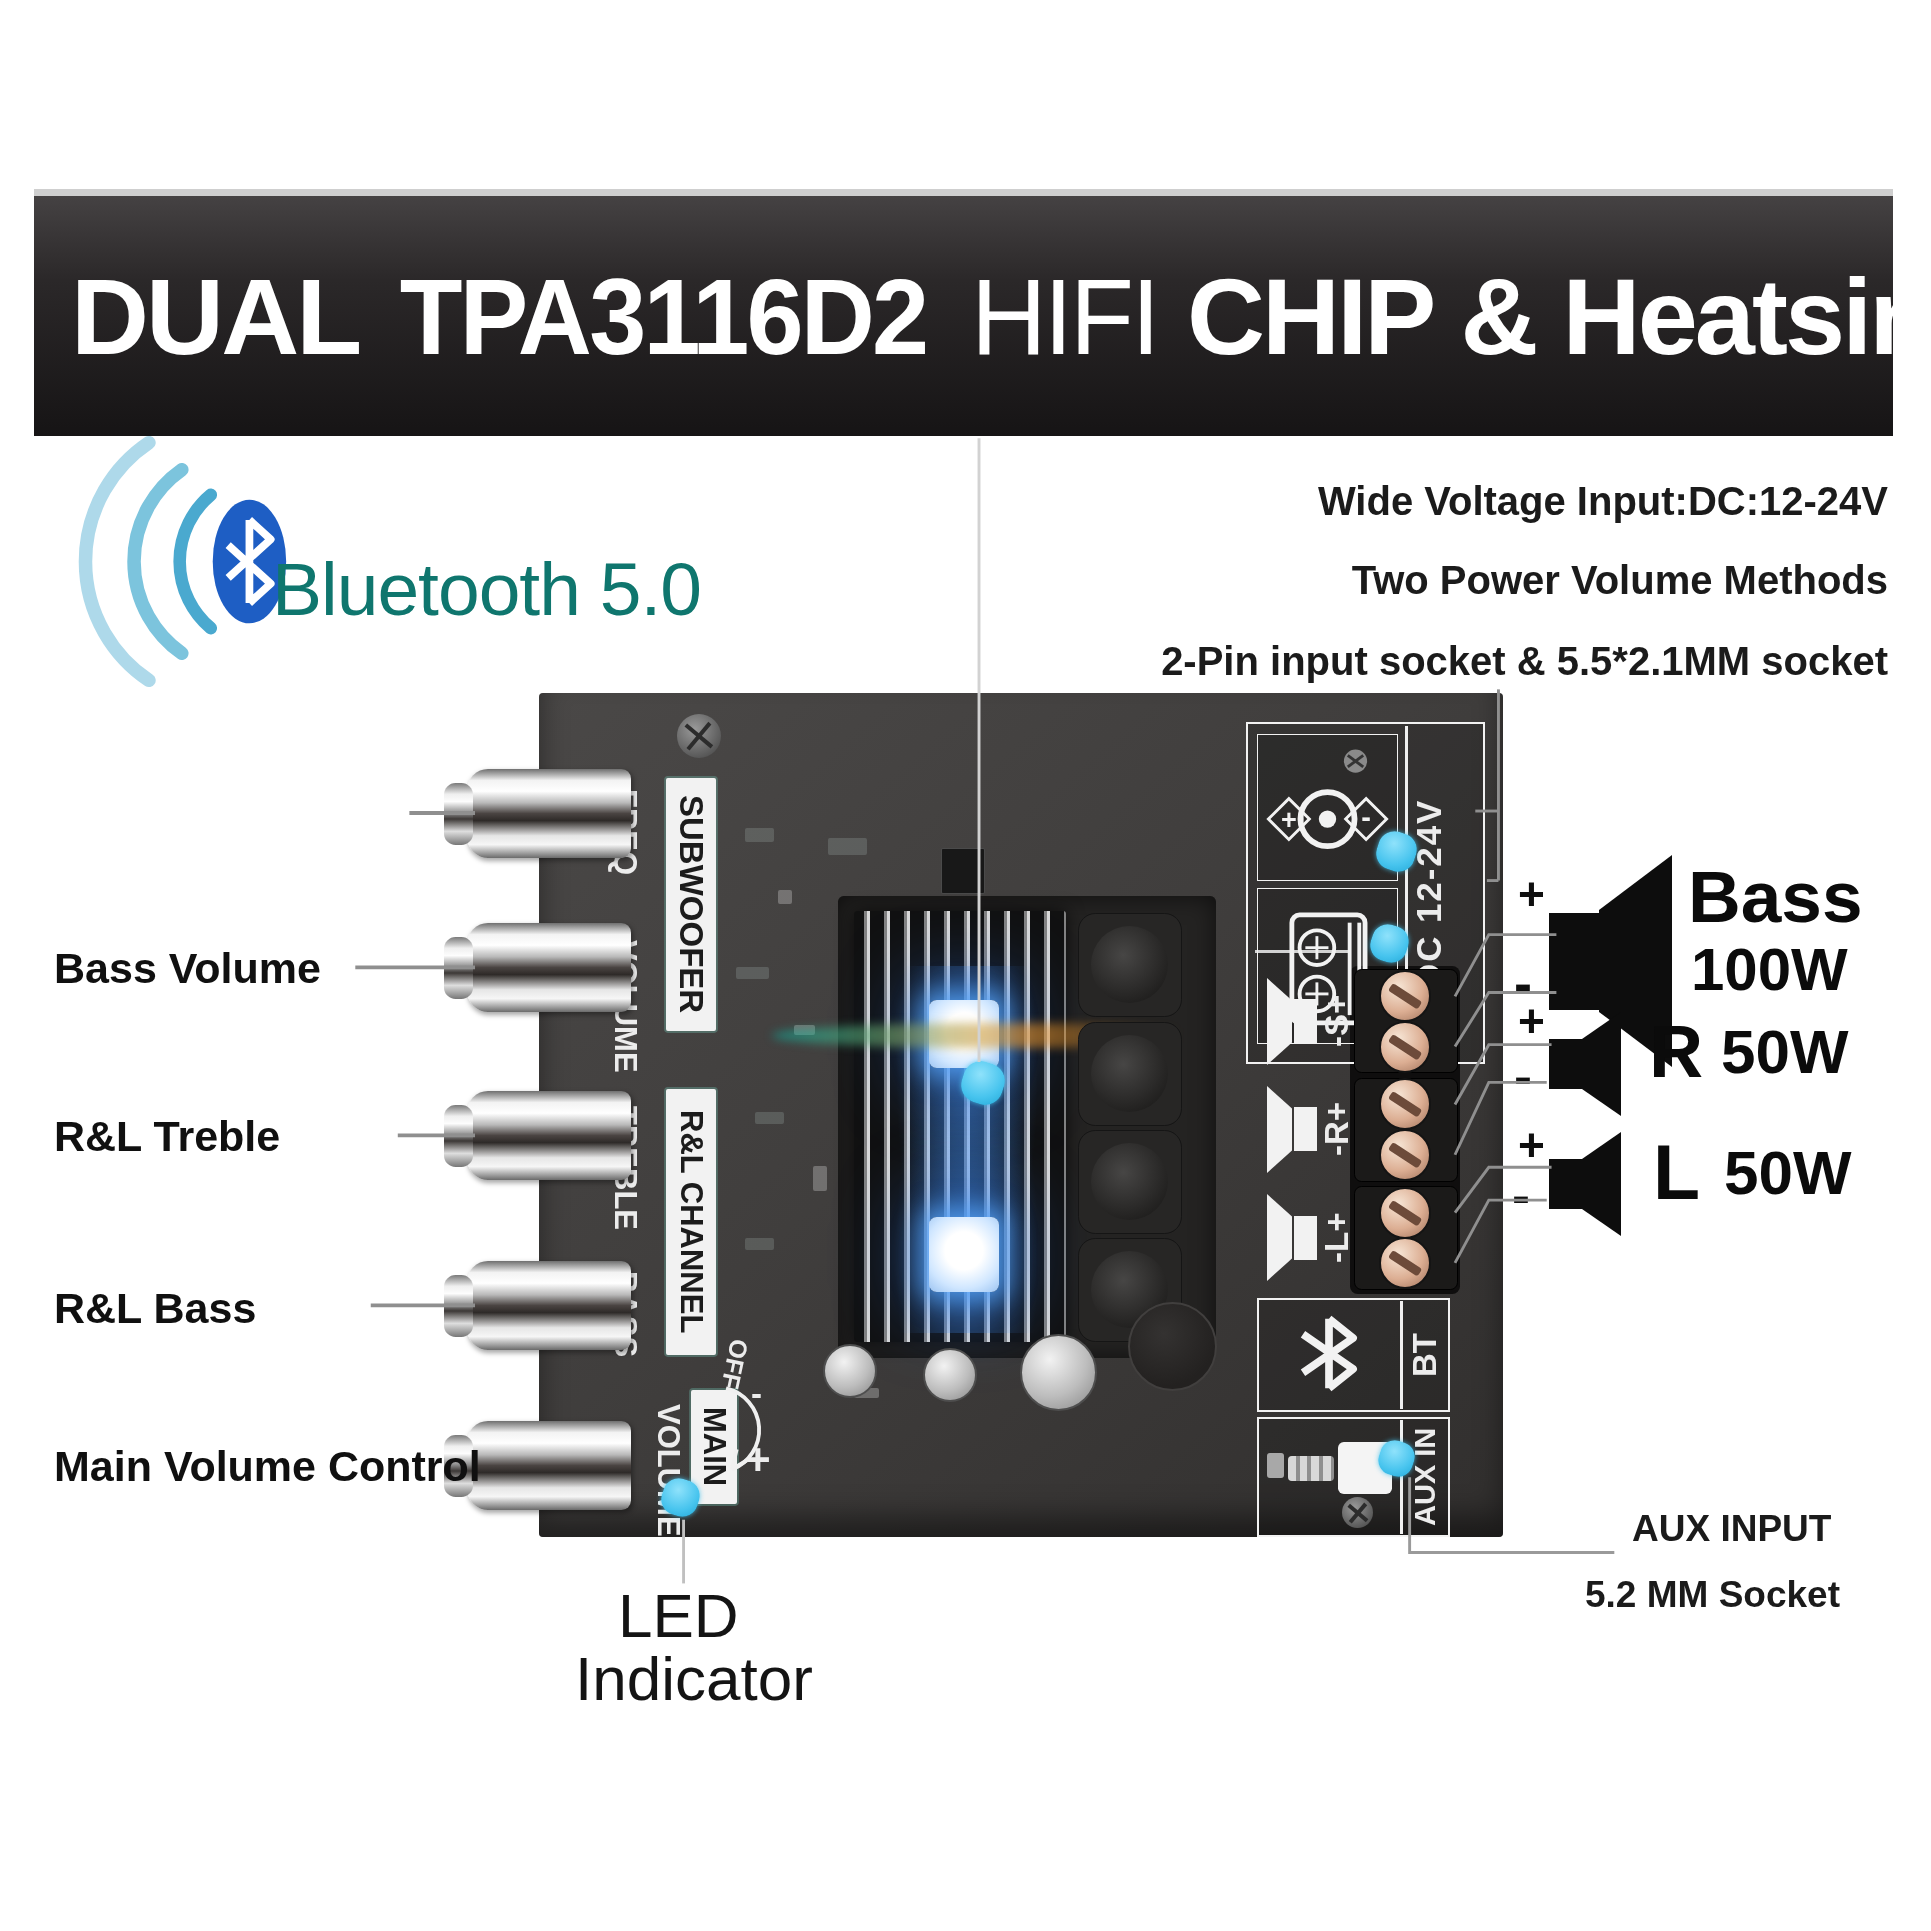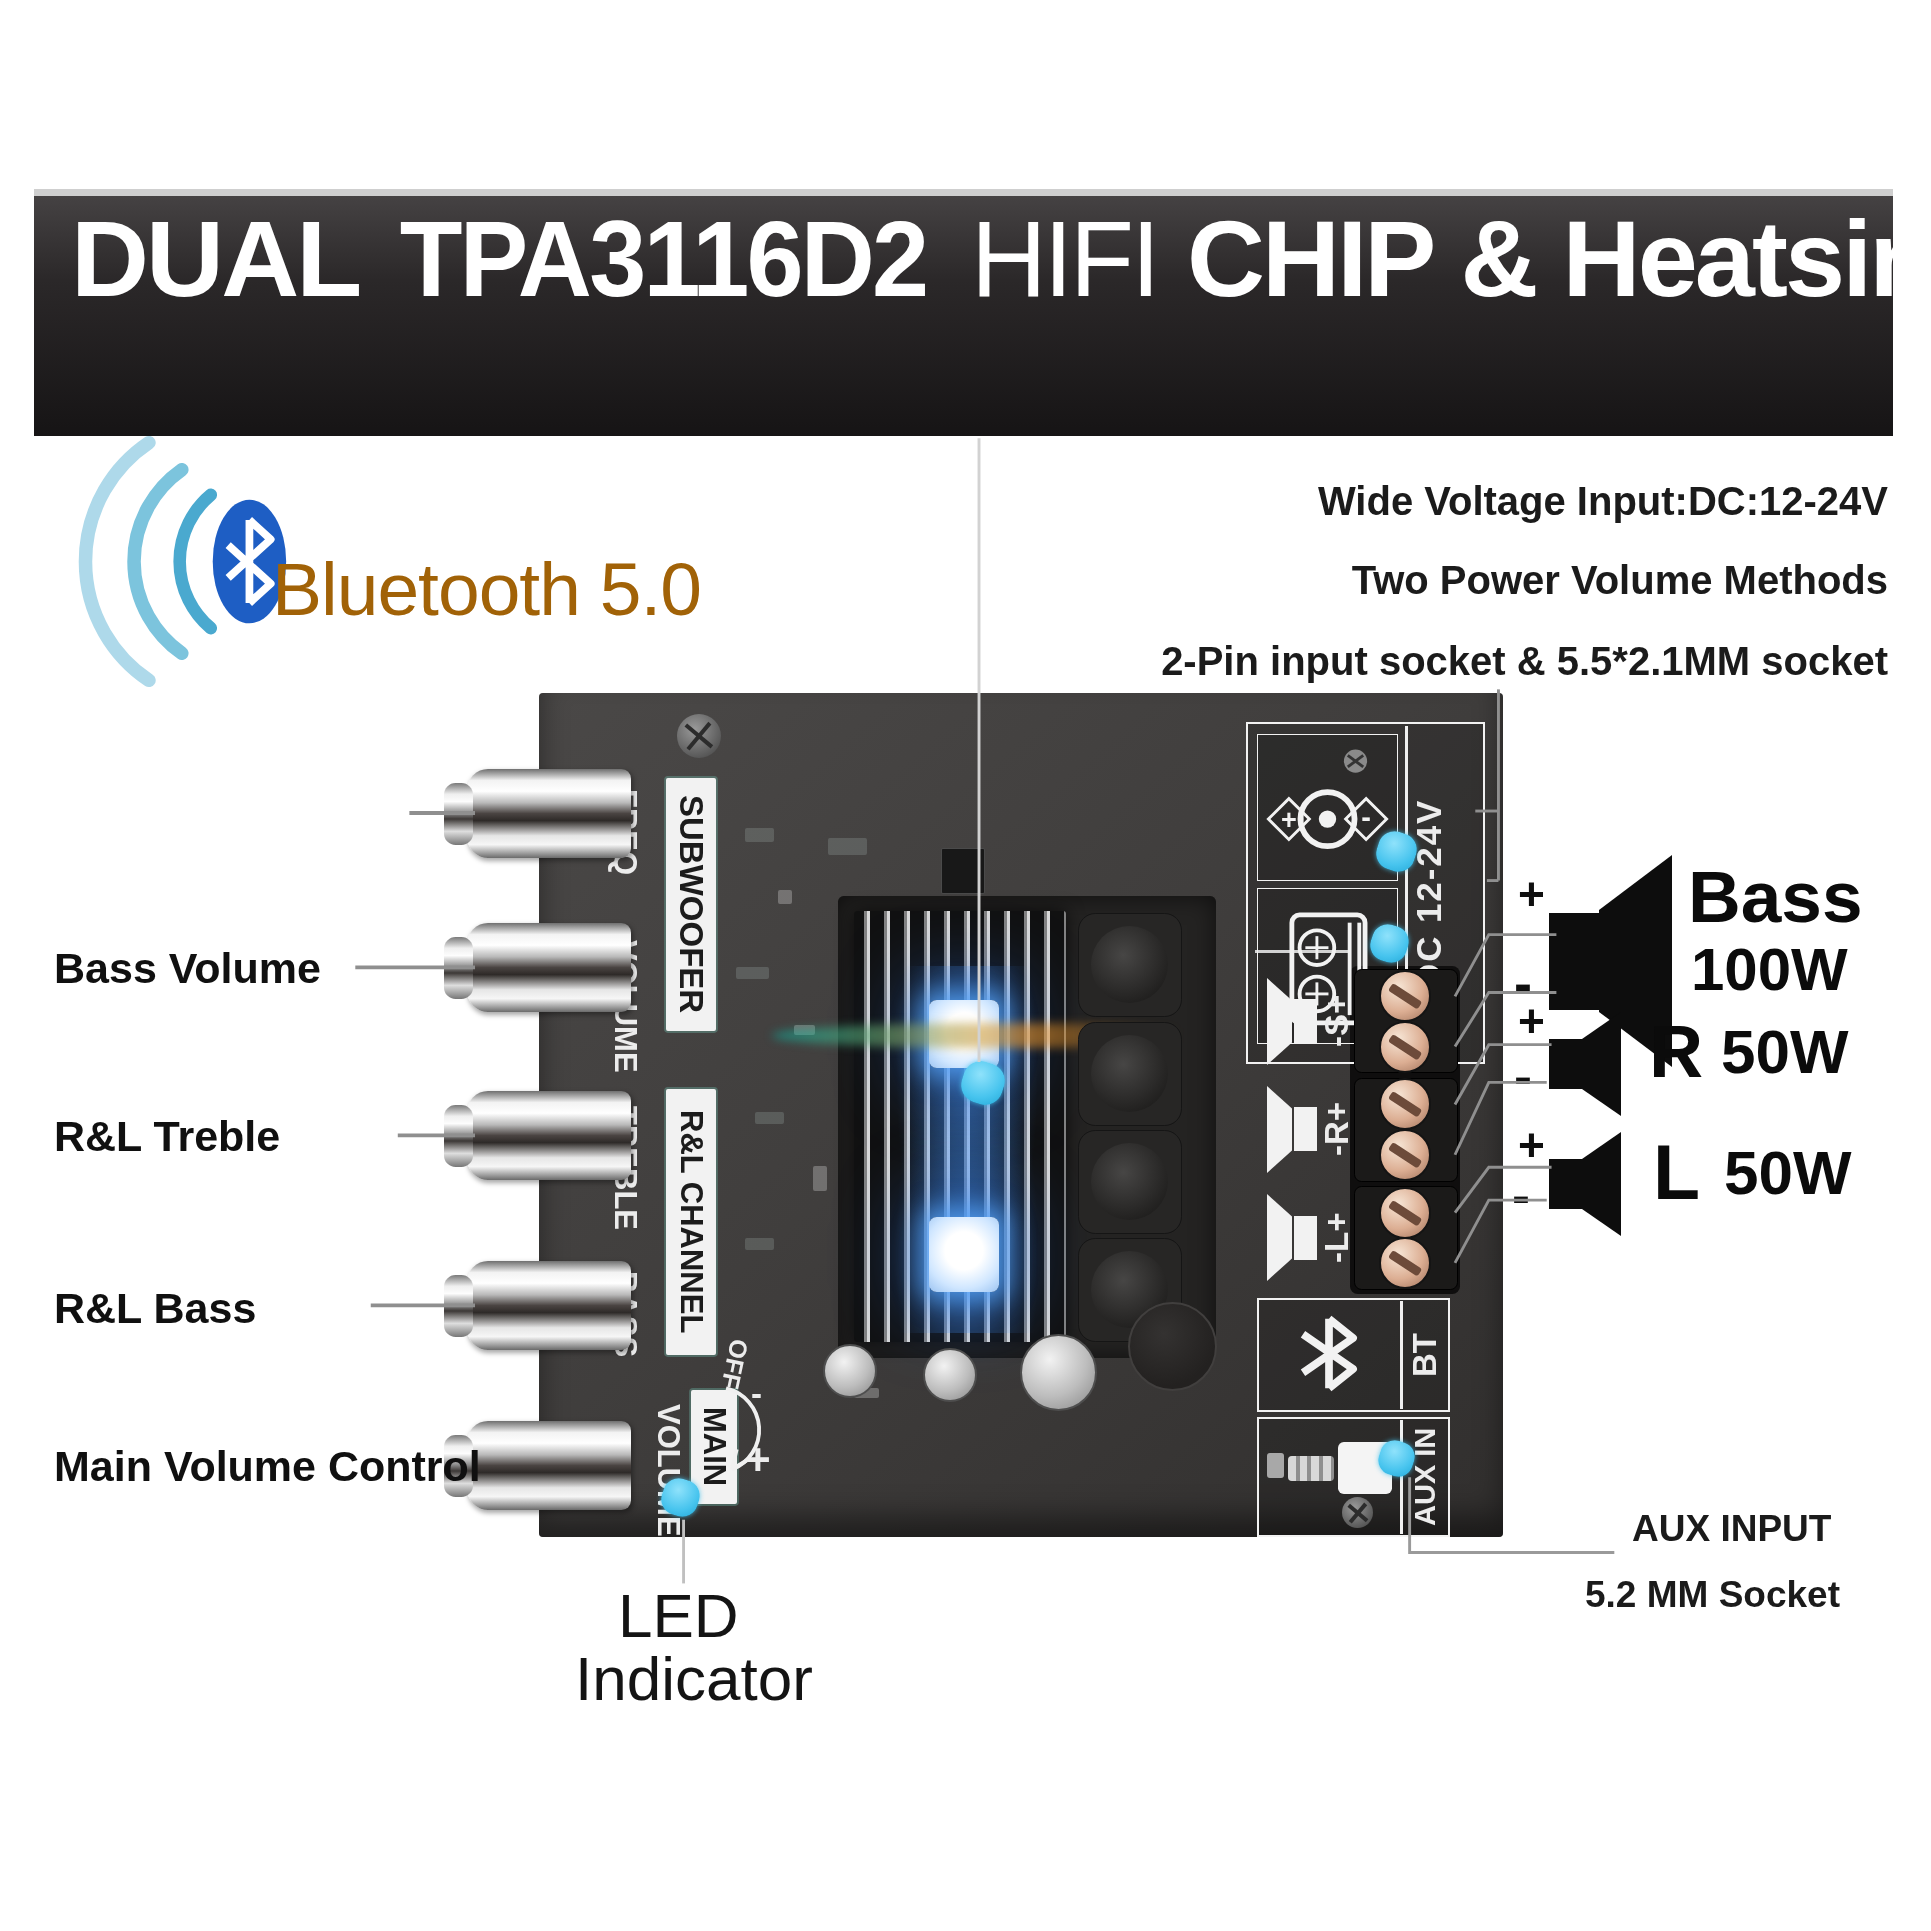--- a/index.html
+++ b/index.html
@@ -4,31 +4,31 @@
 <style>
   html,body{margin:0;padding:0;background:#ffffff;}
   #canvas{position:relative;width:1931px;height:1931px;background:#ffffff;overflow:hidden;
           font-family:"Liberation Sans", sans-serif;}
   .abs{position:absolute;}
 
   
   .banner{left:34px;top:189px;width:1859px;height:247px;
           background:linear-gradient(180deg,#454243 0%,#2b2829 35%,#161415 100%);
           border-top:7.7px solid #cfcfcf; color:#ffffff; white-space:nowrap;
-          display:flex;padding-left:37px;box-sizing:border-box;}
+          display:flex;align-items:center;padding-left:37px;box-sizing:border-box;}
   .banner span{font-size:108px;letter-spacing:-2.9px;margin-right:27px;display:inline-block;}
   .bp-heavy{font-weight:700;}
   .bp-cond{font-weight:700;transform:scaleX(.95);}
   .bp-light{font-weight:400;transform:scaleX(.97);}
 
   
   .note{color:#1b1b1b;font-weight:700;font-size:40px;white-space:nowrap;}
   .rnote{right:43px;text-align:right;}
   .llabel{color:#101010;font-weight:700;font-size:43px;white-space:nowrap;}
-  .btword{font-size:75px;font-weight:400;color:#a16207;letter-spacing:-1px;}
+  .btword{font-size:75px;font-weight:400;color:#0f766e;letter-spacing:-1px;}
   .bigname{font-weight:700;color:#0b0b0b;white-space:nowrap;}
 
   
   .board{left:539px;top:693px;width:964px;height:844px;border-radius:3.9px;
          background:linear-gradient(140deg,#4a4847 0%,#403e3d 45%,#312f2e 100%);
          box-shadow:inset 0 -21px 29px rgba(0,0,0,.45);}
   .well{left:838px;top:896px;width:378px;height:462px;background:#242322;border-radius:5.8px;
         box-shadow:inset 0 0 25px rgba(0,0,0,.6);}
   .heatsink{left:854px;top:911px;width:212px;height:431px;border-radius:2.9px;
      background:repeating-linear-gradient(90deg,#111 0 9.7px,#828282 9.7px 13.5px,#d9d9d9 13.5px 16.4px,#111 16.4px 20px);

